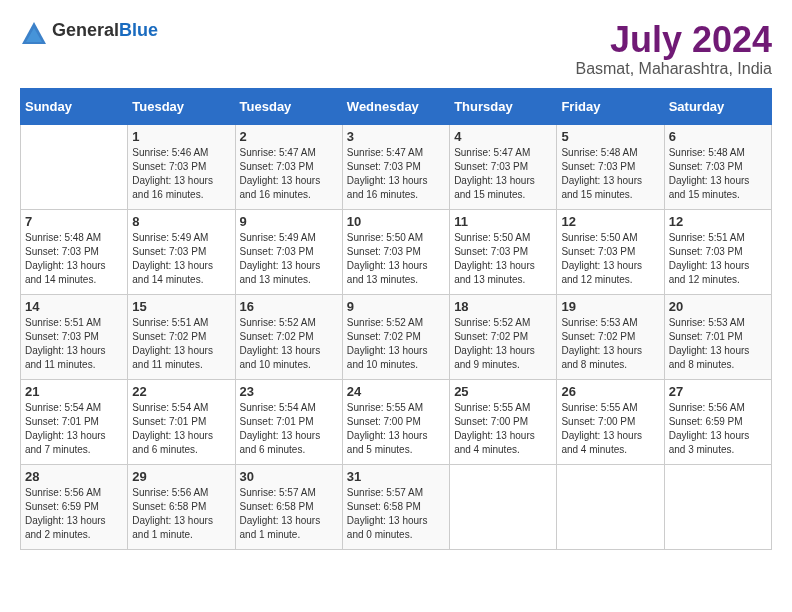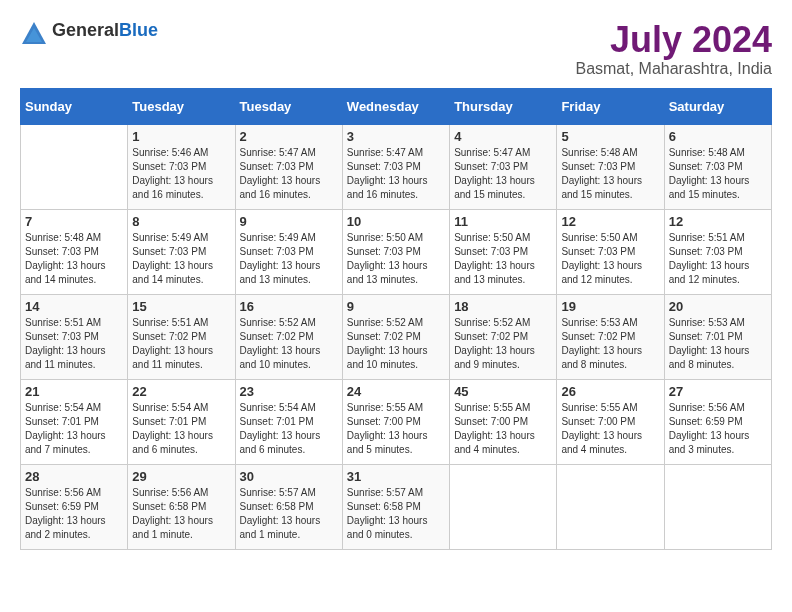--- a/index.html
+++ b/index.html
@@ -283,21 +283,21 @@
 and 6 minutes.</div>
         </td>
         <td>
           <span class="day-number">24</span>
           <div class="cell-text" style="white-space: pre-line;">Sunrise: 5:55 AM
 Sunset: 7:00 PM
 Daylight: 13 hours
 and 5 minutes.</div>
         </td>
         <td>
-          <span class="day-number">45</span>
+          <span class="day-number">25</span>
           <div class="cell-text" style="white-space: pre-line;">Sunrise: 5:55 AM
 Sunset: 7:00 PM
 Daylight: 13 hours
 and 4 minutes.</div>
         </td>
         <td>
           <span class="day-number">26</span>
           <div class="cell-text" style="white-space: pre-line;">Sunrise: 5:55 AM
 Sunset: 7:00 PM
 Daylight: 13 hours

